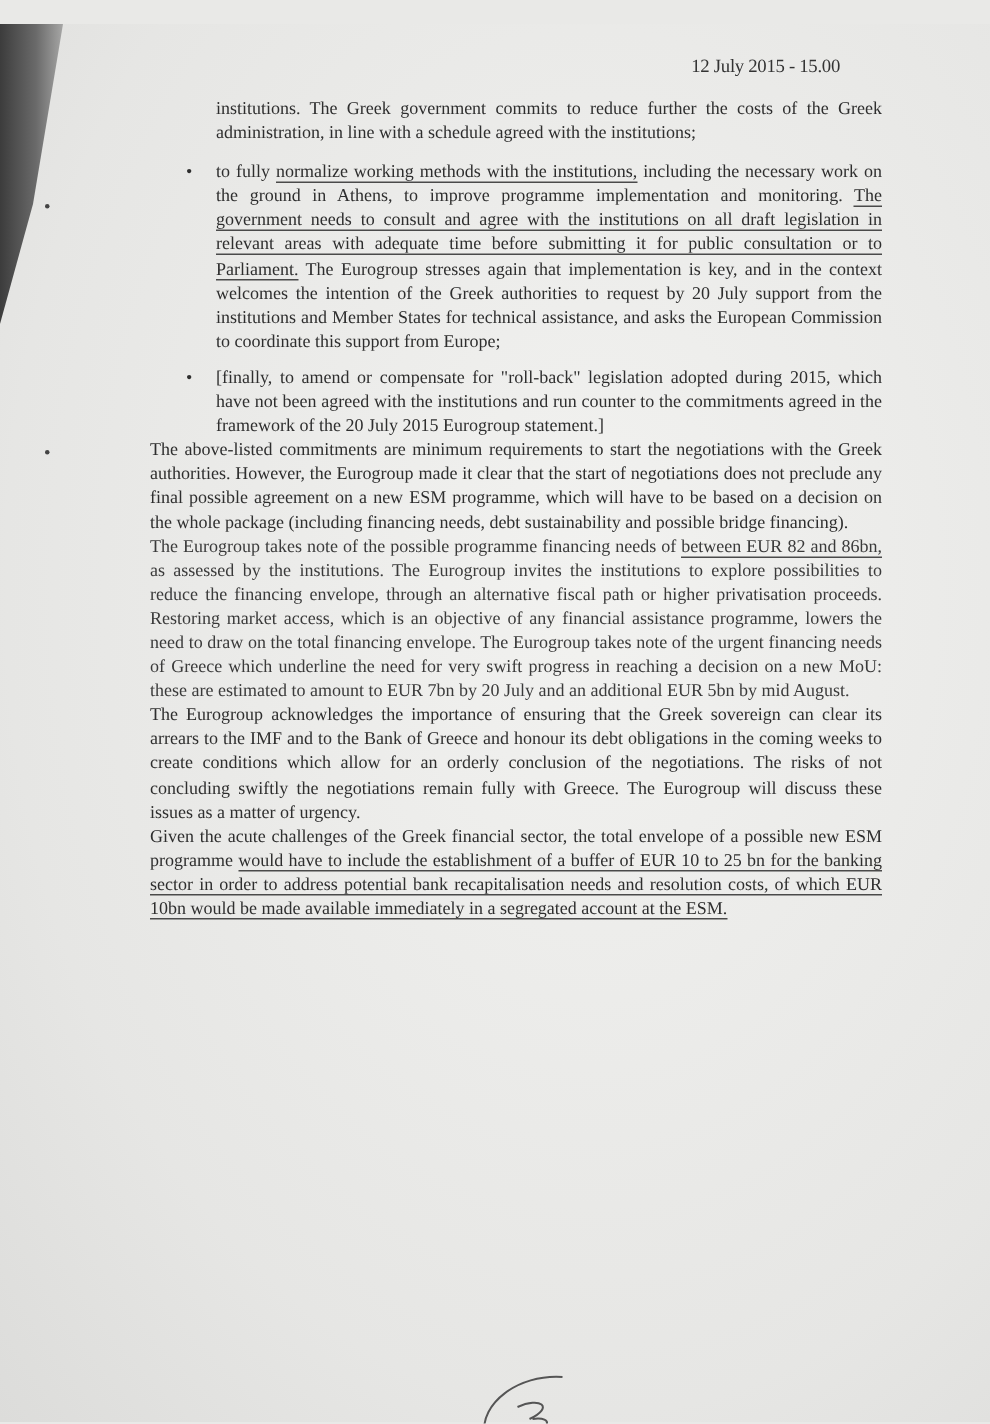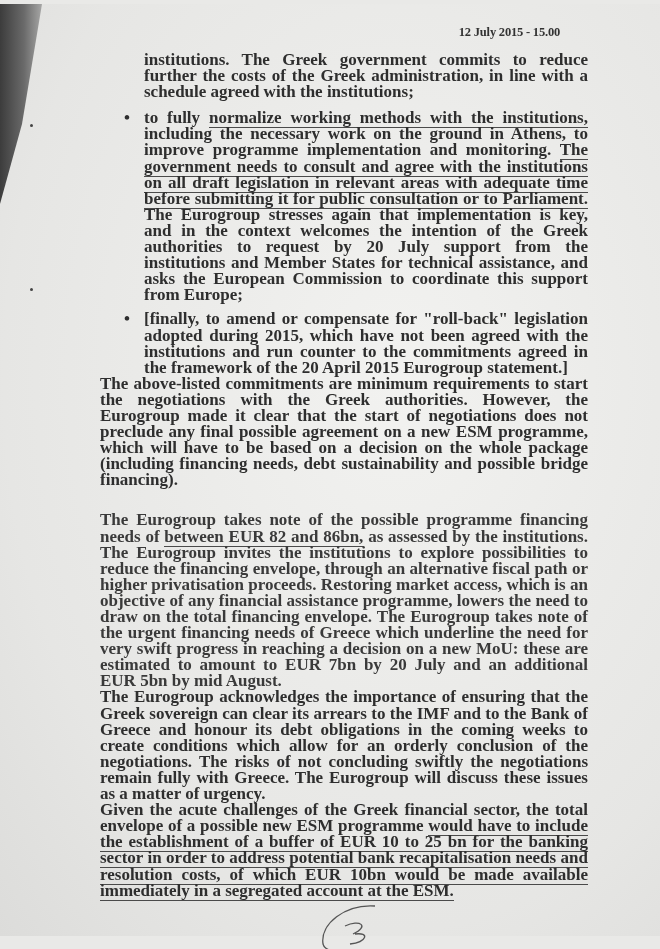--- a/index.html
+++ b/index.html
@@ -3,43 +3,42 @@
 <meta charset="utf-8">
 <style>
   html, body { margin: 0; padding: 0; }
   body {
     width: 660px; height: 949px; overflow: hidden; position: relative;
     background: #e9e9e7;
     font-family: "Liberation Serif", "DejaVu Serif", serif;
     color: #2e2e2e;
   }
   .page {
-    position: absolute; left: 0; top: 4px; width: 660px; height: 932px;
+    position: absolute; left: 0; top: 16px; width: 660px; height: 932px;
     background: radial-gradient(ellipse at 60% 40%, #f2f2f0 0%, #e6e6e4 70%, #dcdcda 100%);
-    font-weight: bold;
   }
   .edge {
     position: absolute; left: 0; top: 0; width: 60px; height: 949px;
     background: linear-gradient(90deg, #3c3c3c 0%, #6a6a6a 40%, rgba(200,200,200,0) 100%);
     clip-path: polygon(0 0, 42px 0, 22px 120px, 0 200px);
   }
   .date {
     position: absolute; right: 100px; top: 21px; font-size: 12.5px; color: #333;
     letter-spacing: -0.2px;
   }
   .content {
     position: absolute; left: 100px; top: 48px; width: 488px;
-    font-size: 17px; line-height: 16.1px; text-align: justify;
+    font-size: 12px; line-height: 16.1px; text-align: justify;
   }
   .indent { margin-left: 44px; }
   p { margin: 0; }
   .bullet-item { position: relative; margin-left: 44px; margin-top: 8px; }
   .bullet { position: absolute; left: -20px; top: 0; }
   .para { margin-top: 0; }
-  .para.gap { margin-top: 24px; color: #3a3a3a; }
+  .para.gap { color: #3a3a3a; }
   u.pen { text-decoration: none; border-bottom: 1.2px solid #4a4a4a; }
   .margin-dot { position: absolute; width: 3px; height: 3px; background: #444; border-radius: 50%; }
   .signature { position: absolute; left: 315px; top: 900px; }
 </style>
 </head>
 <body>
 
 <div class="page">
   <div class="edge"></div>
   <div class="date">12 July 2015 - 15.00</div>
@@ -50,21 +49,21 @@
   <div class="content">
     <p class="indent">institutions. The Greek government commits to reduce further the costs of the Greek administration, in line with a schedule agreed with the institutions;</p>
 
     <div class="bullet-item" style="margin-top:10px">
       <span class="bullet">•</span>
       <span>to fully </span><u class="pen">normalize working methods with the institutions,</u><span> including the necessary work on the ground in Athens, to improve programme implementation and monitoring. </span><u class="pen">The government needs to consult and agree with the institutions on all draft legislation in relevant areas with adequate time before submitting it for public consultation or to Parliament.</u><span> The Eurogroup stresses again that implementation is key, and in the context welcomes the intention of the Greek authorities to request by 20 July support from the institutions and Member States for technical assistance, and asks the European Commission to coordinate this support from Europe;</span>
     </div>
 
     <div class="bullet-item">
       <span class="bullet">•</span>
-      <span>[finally, to amend or compensate for "roll-back" legislation adopted during 2015, which have not been agreed with the institutions and run counter to the commitments agreed in the framework of the 20 April 2015 Eurogroup statement.]</span>
+      <span>[finally, to amend or compensate for "roll-back" legislation adopted during 2015, which have not been agreed with the institutions and run counter to the commitments agreed in the framework of the 20 July 2015 Eurogroup statement.]</span>
     </div>
 
     <p class="para">The above-listed commitments are minimum requirements to start the negotiations with the Greek authorities. However, the Eurogroup made it clear that the start of negotiations does not preclude any final possible agreement on a new ESM programme, which will have to be based on a decision on the whole package (including financing needs, debt sustainability and possible bridge financing).</p>
 
     <p class="para gap"><span>The Eurogroup takes note of the possible programme financing needs of </span><u class="pen">between EUR 82 and 86bn,</u><span> as assessed by the institutions. The Eurogroup invites the institutions to explore possibilities to reduce the financing envelope, through an alternative fiscal path or higher privatisation proceeds. Restoring market access, which is an objective of any financial assistance programme, lowers the need to draw on the total financing envelope. The Eurogroup takes note of the urgent financing needs of Greece which underline the need for very swift progress in reaching a decision on a new MoU: these are estimated to amount to EUR 7bn by 20 July and an additional EUR 5bn by mid August.</span></p>
 
     <p class="para">The Eurogroup acknowledges the importance of ensuring that the Greek sovereign can clear its arrears to the IMF and to the Bank of Greece and honour its debt obligations in the coming weeks to create conditions which allow for an orderly conclusion of the negotiations. The risks of not concluding swiftly the negotiations remain fully with Greece. The Eurogroup will discuss these issues as a matter of urgency.</p>
 
     <p class="para"><span>Given the acute challenges of the Greek financial sector, the total envelope of a possible new ESM programme </span><u class="pen">would have to include the establishment of a buffer of EUR 10 to 25 bn for the banking sector in order to address potential bank recapitalisation needs and resolution costs, of which EUR 10bn would be made available immediately in a segregated account at the ESM.</u></p>
 

